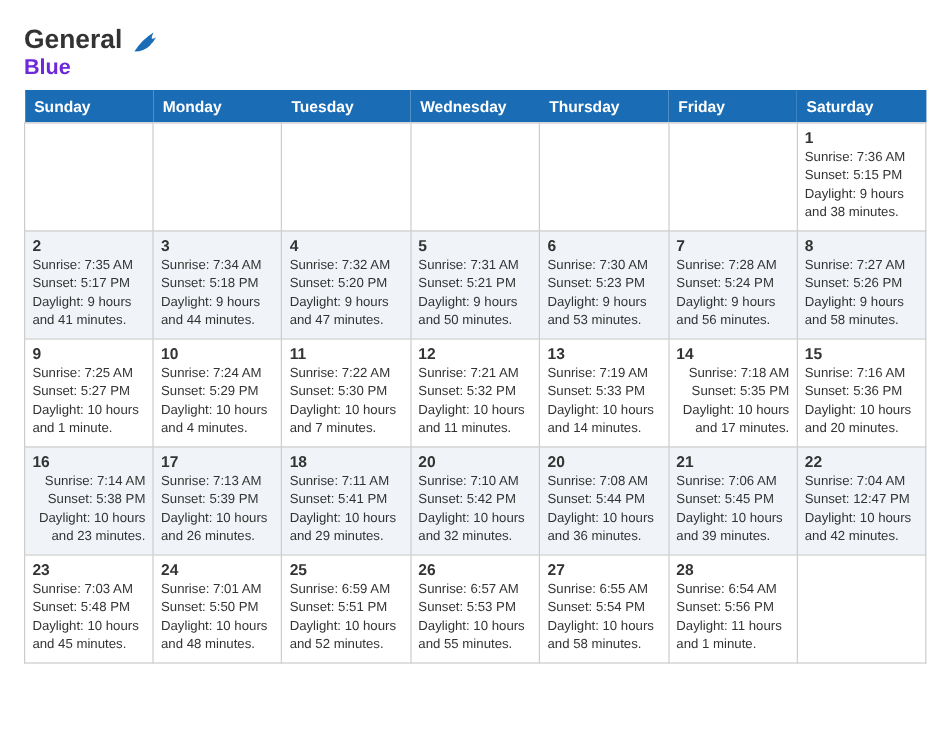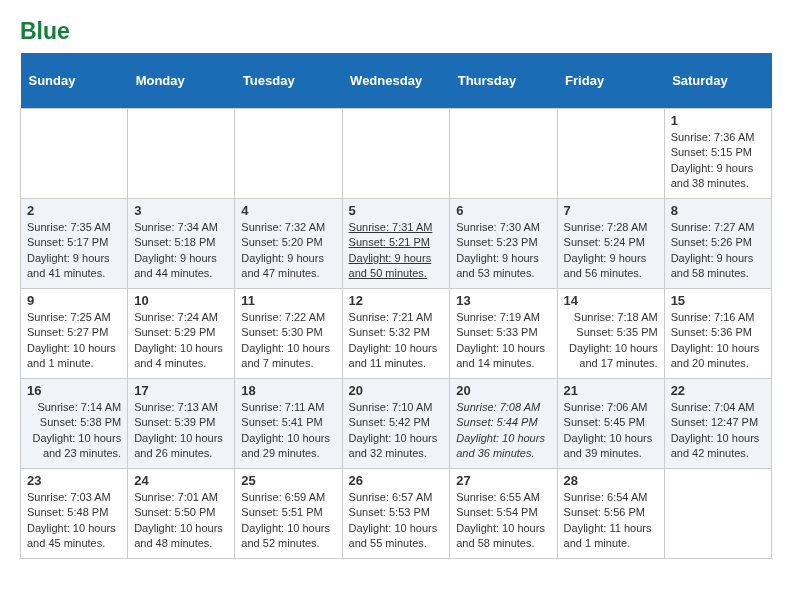--- a/index.html
+++ b/index.html
@@ -34,21 +34,21 @@
     }
     .calendar {
       width: 100%;
       border-collapse: collapse;
       font-size: 11px;
     }
     .calendar th {
       background: #1a6db5;
       color: #fff;
       text-align: left;
-      padding: 20px 8px;
+      padding: 6px 8px;
       font-size: 13px;
       font-weight: bold;
       margin-top: 43px;
     }
     .calendar td {
       border: 1px solid #ccc;
       vertical-align: top;
       padding: 4px 6px;
       width: 108px;
       height: 90px;
@@ -74,21 +74,29 @@
     .row-white td {
       background: #ffffff;
     }
   </style>
 </head>
 <body>
 
 <div class="header">
   <div class="logo">
     <div>
-      <div style="font-size:23px;font-weight:bold;color:#15803d;line-height:1;">Blue</div>
+      <div style="display:flex;align-items:center;">
+        <div>
+          <span style="font-size:22px;font-weight:bold;color:#333;">General</span>
+          <svg width="28" height="22" viewBox="0 0 28 22" style="margin-left:2px;vertical-align:middle;">
+            <path d="M4 18 Q10 8 20 2 Q16 10 22 6 Q18 14 10 16 Q14 14 18 12 Q12 18 4 18Z" fill="#1a6db5"></path>
+          </svg>
+        </div>
+      </div>
+      <div style="font-size:18px;font-weight:bold;color:#6d28d9;line-height:1;">Blue</div>
     </div>
   </div>
   <div class="title-block">
     <div class="month-title"></div>
     <div class="subtitle"></div>
   </div>
 </div>
 
 <table class="calendar">
   <thead>
@@ -131,21 +139,21 @@
 Daylight: 9 hours and 44 minutes.</div>
         </td>
         <td>
           <span class="day-num">4</span>
           <div class="day-info" style="white-space: pre-line;">Sunrise: 7:32 AM
 Sunset: 5:20 PM
 Daylight: 9 hours and 47 minutes.</div>
         </td>
         <td>
           <span class="day-num">5</span>
-          <div class="day-info" style="white-space: pre-line; text-decoration: underline;">Sunrise: 7:31 AM
+          <div class="day-info" style="white-space: pre-line;">Sunrise: 7:31 AM
 Sunset: 5:21 PM
 Daylight: 9 hours and 50 minutes.</div>
         </td>
         <td>
           <span class="day-num">6</span>
           <div class="day-info" style="white-space: pre-line;">Sunrise: 7:30 AM
 Sunset: 5:23 PM
 Daylight: 9 hours and 53 minutes.</div>
         </td>
         <td>
@@ -225,21 +233,21 @@
 Daylight: 10 hours and 29 minutes.</div>
         </td>
         <td>
           <span class="day-num">20</span>
           <div class="day-info" style="white-space: pre-line;">Sunrise: 7:10 AM
 Sunset: 5:42 PM
 Daylight: 10 hours and 32 minutes.</div>
         </td>
         <td>
           <span class="day-num">20</span>
-          <div class="day-info" style="white-space: pre-line; font-style: italic;">Sunrise: 7:08 AM
+          <div class="day-info" style="white-space: pre-line;">Sunrise: 7:08 AM
 Sunset: 5:44 PM
 Daylight: 10 hours and 36 minutes.</div>
         </td>
         <td>
           <span class="day-num">21</span>
           <div class="day-info" style="white-space: pre-line;">Sunrise: 7:06 AM
 Sunset: 5:45 PM
 Daylight: 10 hours and 39 minutes.</div>
         </td>
         <td>

